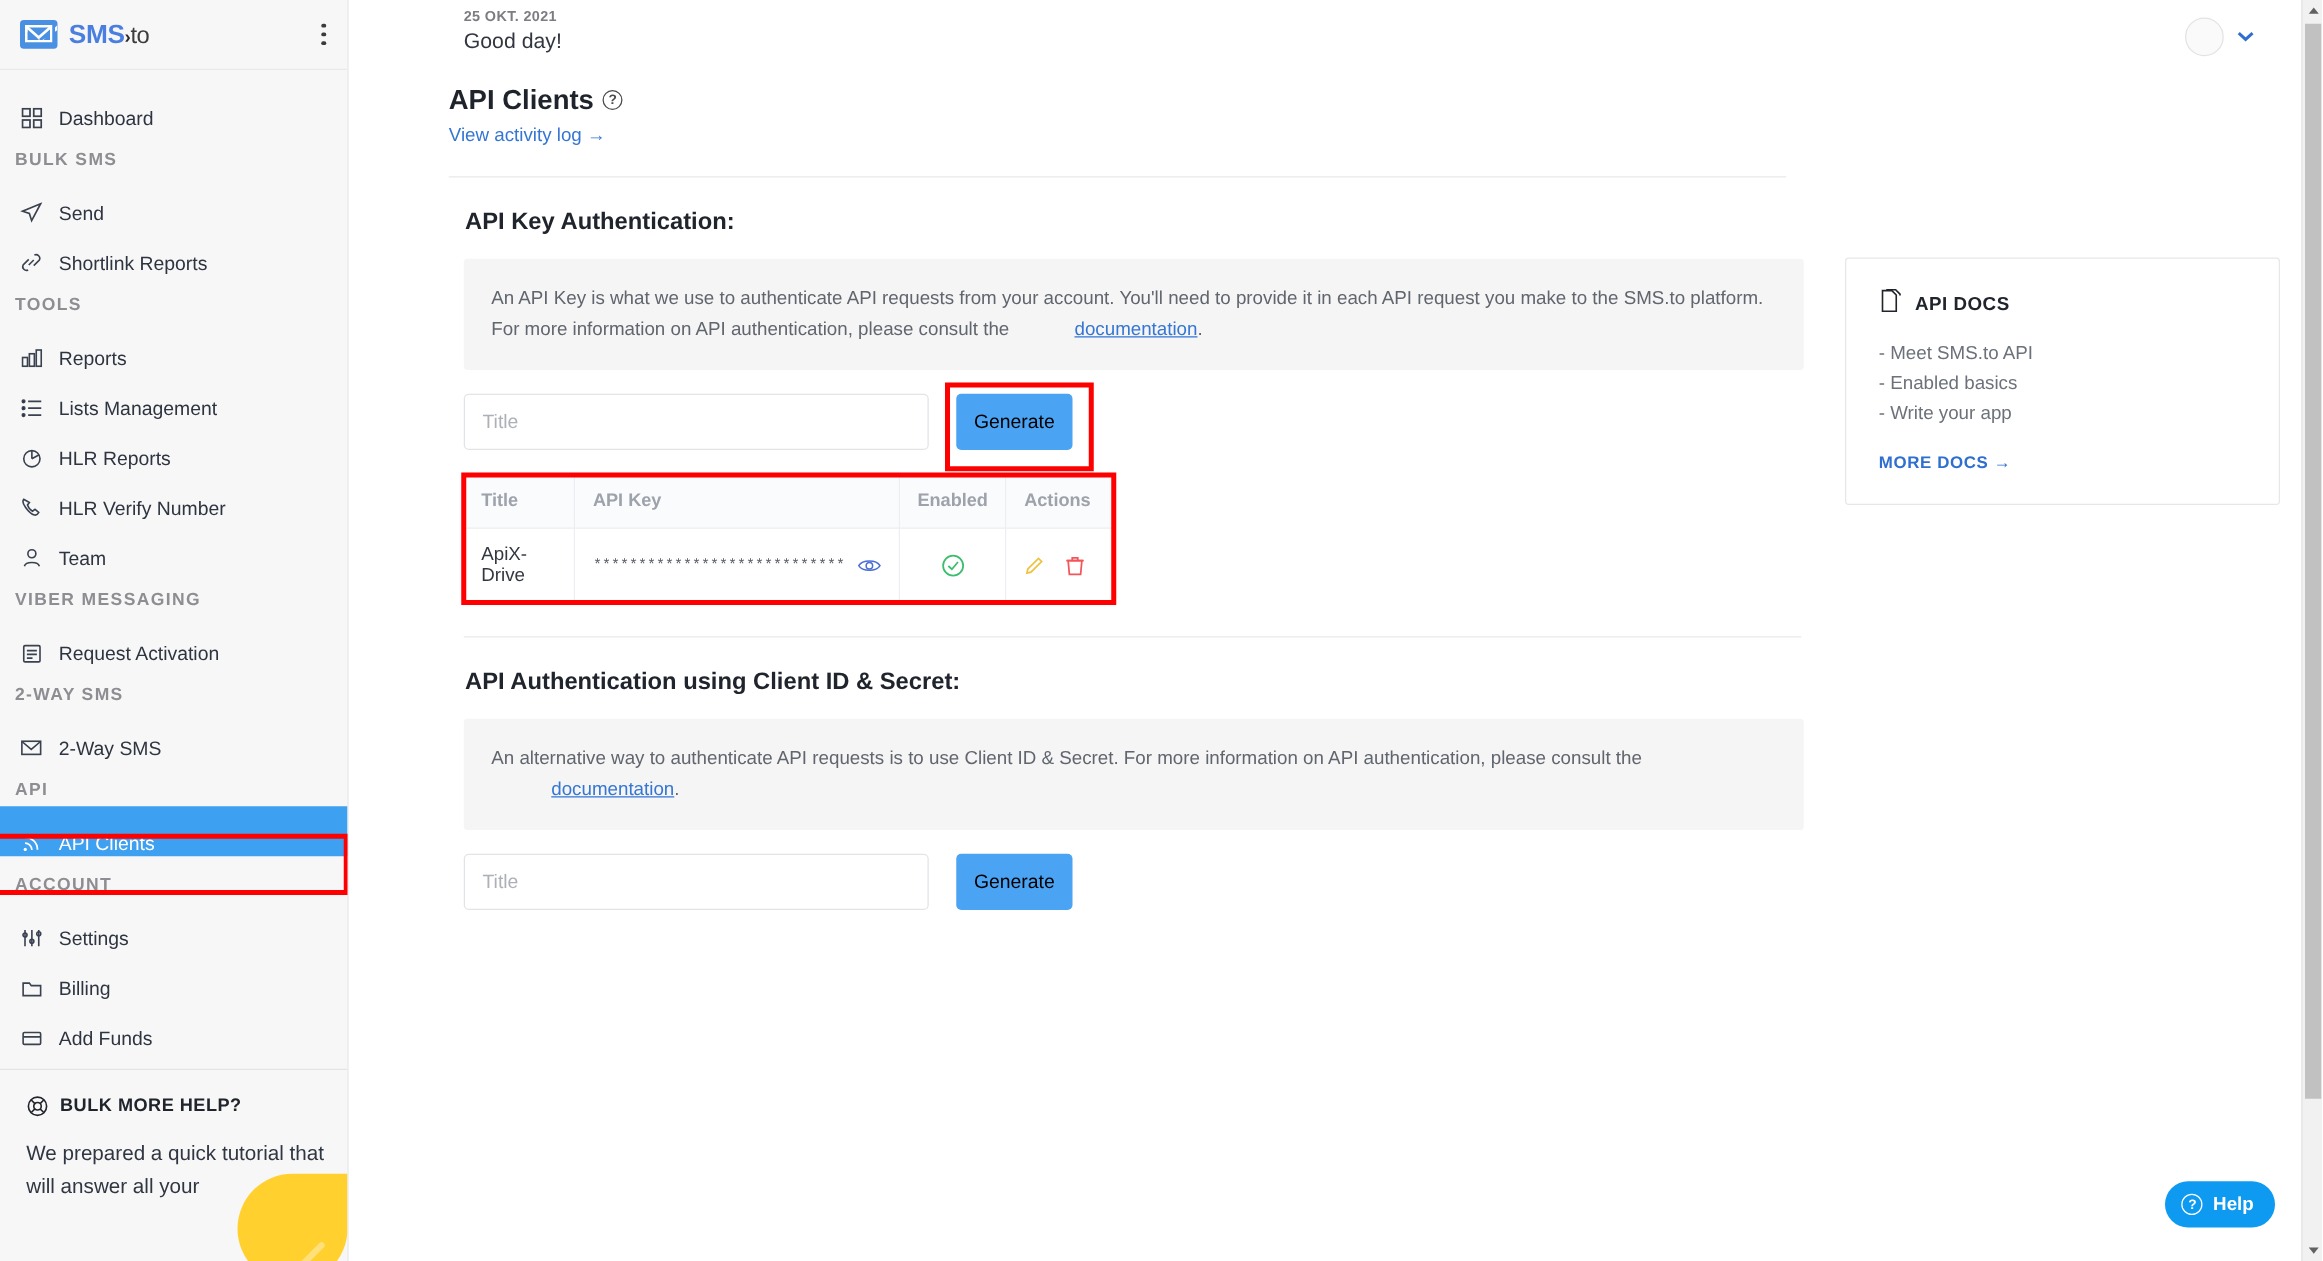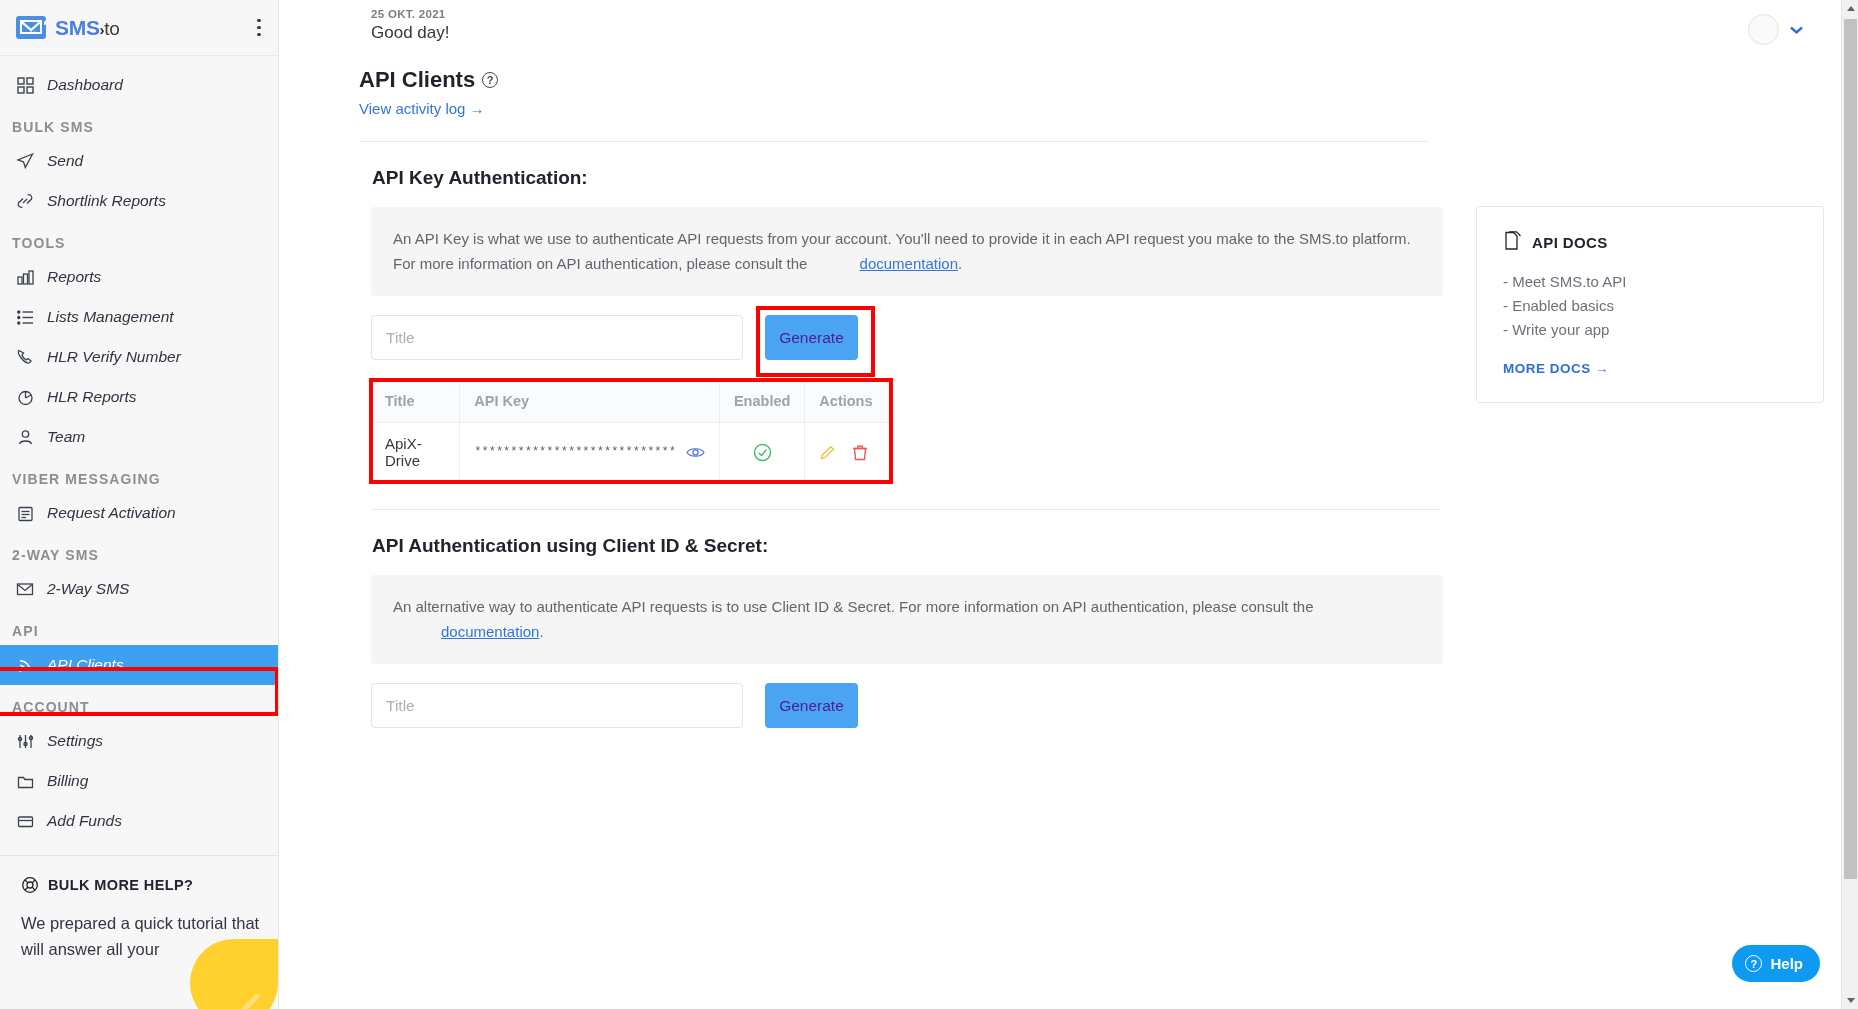--- a/index.html
+++ b/index.html
@@ -83,28 +83,27 @@
   .nav-group-label {
     font-size: 14px;
     letter-spacing: 1.1px;
     color: #8d8d92;
     font-weight: bold;
     padding: 14px 12px 6px 12px;
     text-transform: uppercase;
   }
   .nav-item {
     display: flex;
-    align-items: center;
+    align-items: flex-end;
     height: 40px;
     padding: 0 12px 0 14px;
     color: #2e3440;
     font-size: 15.5px;
     cursor: pointer;
     position: relative;
-    font-style: italic;
   }
   .nav-item .ico {
     width: 22px; height: 22px;
     margin-right: 11px;
     flex: 0 0 22px;
     display: flex; align-items: center; justify-content: center;
     color: #3a4250;
   }
   .nav-item.active {
     background: #3ea0f0;
@@ -244,21 +243,21 @@
     font-size: 15.5px;
     color: #32363e;
     background: #fff;
     outline: none;
     font-family: "Liberation Sans", sans-serif;
   }
   .title-input::placeholder { color: #adb0b6; }
   .gen-btn {
     width: 93px; height: 45px;
     background: #4aa3f3;
-    color: #4c1d95;
+    color: #000000;
     border: none; border-radius: 4px;
     font-size: 15.5px; cursor: pointer;
     font-family: "Liberation Sans", sans-serif;
   }
   .gen-wrap { position: relative; }
   .gen-wrap.marked::after {
     content:"";
     position:absolute; left:-9px; top:-9px;
     width: 111px; height: 63px;
     border: 4px solid #ff0000;
@@ -473,34 +472,34 @@
               <line x1="5.5" y1="14" x2="16" y2="14"></line>
             <circle cx="1.8" cy="3" r="1"></circle>
               <circle cx="1.8" cy="8.5" r="1"></circle>
               <circle cx="1.8" cy="14" r="1"></circle>
           </svg>
         </span>
         <span>Lists Management</span>
       </div>
       <div class="nav-item">
         <span class="ico">
-          <svg width="18" height="18" viewBox="0 0 18 18" fill="none" stroke="currentColor" stroke-width="1.3">
-            <path d="M3 2.5 C2 3.5 2 5.5 4.5 9 C7 12.5 9.5 14.5 11.5 15 C13 15.3 14.5 14 15 13 L12 10.5 L10 12 C8.5 11 6.5 8.5 6 7 L7.5 5 Z"></path>
-          </svg>
-        </span>
-        <span>HLR Verify Number</span>
-      </div>
-      <div class="nav-item">
-        <span class="ico">
           <svg width="17" height="17" viewBox="0 0 17 17" fill="none" stroke="currentColor" stroke-width="1.3">
             <circle cx="8.5" cy="9" r="6.5"></circle>
               <path d="M8.5 9 L8.5 2.5 M8.5 9 L14 6"></path>
           </svg>
         </span>
         <span>HLR Reports</span>
+      </div>
+      <div class="nav-item">
+        <span class="ico">
+          <svg width="18" height="18" viewBox="0 0 18 18" fill="none" stroke="currentColor" stroke-width="1.3">
+            <path d="M3 2.5 C2 3.5 2 5.5 4.5 9 C7 12.5 9.5 14.5 11.5 15 C13 15.3 14.5 14 15 13 L12 10.5 L10 12 C8.5 11 6.5 8.5 6 7 L7.5 5 Z"></path>
+          </svg>
+        </span>
+        <span>HLR Verify Number</span>
       </div>
       <div class="nav-item">
         <span class="ico">
           <svg width="17" height="17" viewBox="0 0 17 17" fill="none" stroke="currentColor" stroke-width="1.3">
             <circle cx="8.5" cy="5" r="3.2"></circle>
               <path d="M2.5 15 C3.5 11 13.5 11 14.5 15"></path>
           </svg>
         </span>
         <span>Team</span>
       </div>

